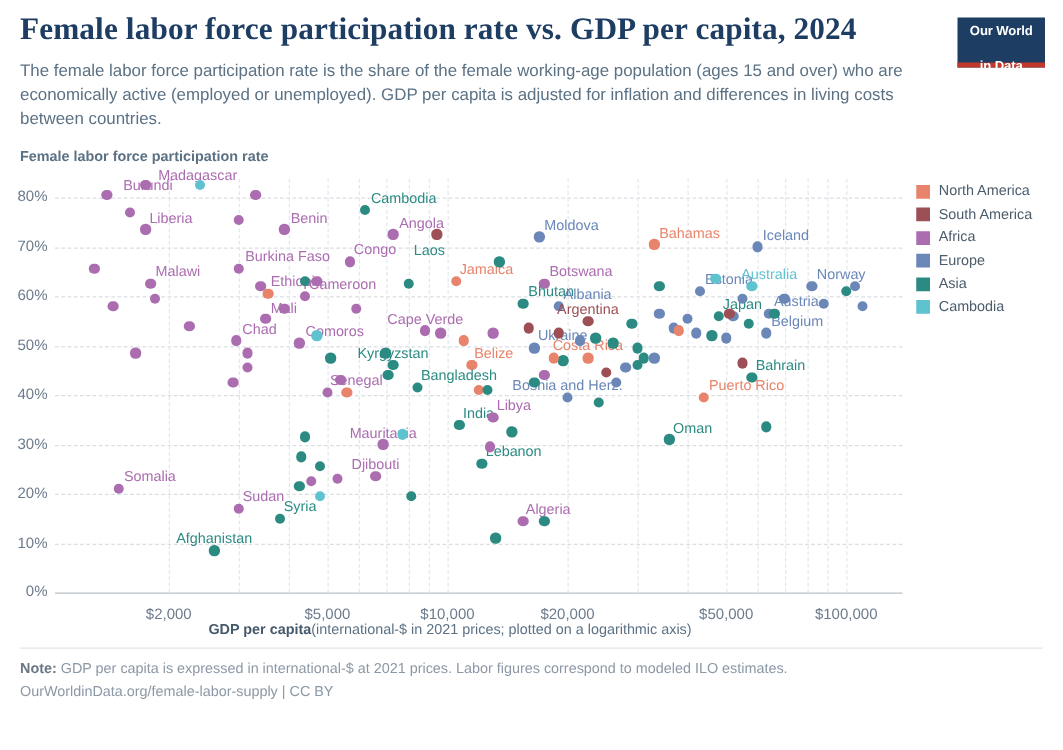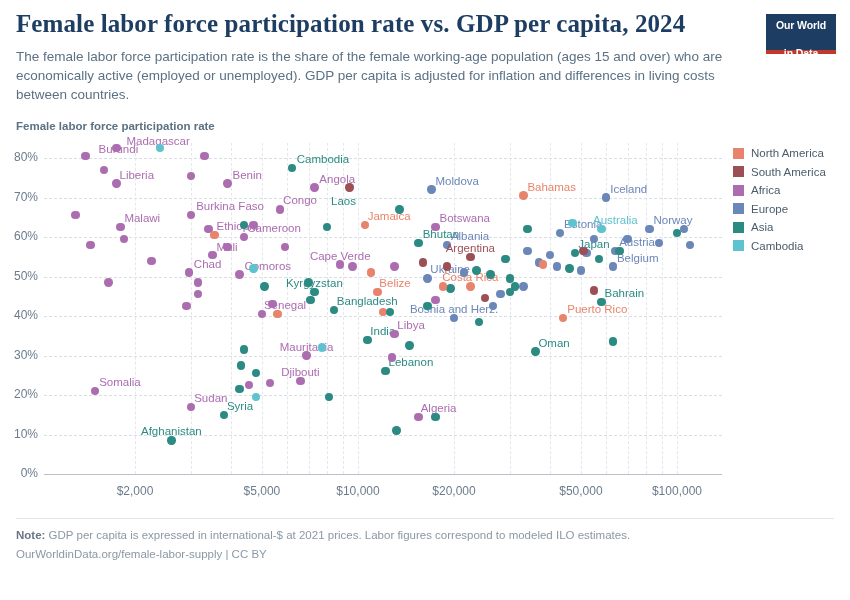--- a/index.html
+++ b/index.html
@@ -321,20 +321,23 @@
       <div class="dot" title="Asia-unl-26" style="width: 8.4px; height: 8.4px; left: 304.358px; top: 278.225px; background: rgb(43, 139, 131);"></div>
       <div class="dot" title="Africa-unl-20" style="width: 8.4px; height: 8.4px; left: 86.2478px; top: 240.7px; background: rgb(171, 109, 176);"></div>
       <div class="dot" title="Asia-unl-27" style="width: 8.4px; height: 8.4px; left: 446.292px; top: 284.15px; background: rgb(43, 139, 131);"></div>
       <div class="dot" title="SouthAm-unl-6" style="width: 8.4px; height: 8.4px; left: 480.714px; top: 294.025px; background: rgb(156, 79, 85);"></div>
       <div class="dot" title="Europe-unl-15" style="width: 8.4px; height: 8.4px; left: 488.787px; top: 301.925px; background: rgb(107, 135, 184);"></div>
       <div class="dot" title="Asia-unl-28" style="width: 8.4px; height: 8.4px; left: 475.059px; top: 317.725px; background: rgb(43, 139, 131);"></div>
       <div class="dot" title="NA-unl-6" style="width: 8.4px; height: 8.4px; left: 438.999px; top: 282.175px; background: rgb(232, 132, 107);"></div>
       <div class="dot" title="Asia-unl-29" style="width: 8.4px; height: 8.4px; left: 505.973px; top: 288.1px; background: rgb(43, 139, 131);"></div>
     </div>
 
+  <div class="axis-title-x">
+    <b>GDP per capita</b><span>(international-$ in 2021 prices; plotted on a logarithmic axis)</span>
+  </div>
 
   <div class="legend" id="legend">
       <div class="legend-row">
         <div class="legend-swatch" style="background: rgb(232, 132, 107);"></div>
         <div class="legend-label">North America</div>
       </div>
       <div class="legend-row">
         <div class="legend-swatch" style="background: rgb(156, 79, 85);"></div>
         <div class="legend-label">South America</div>
       </div>

